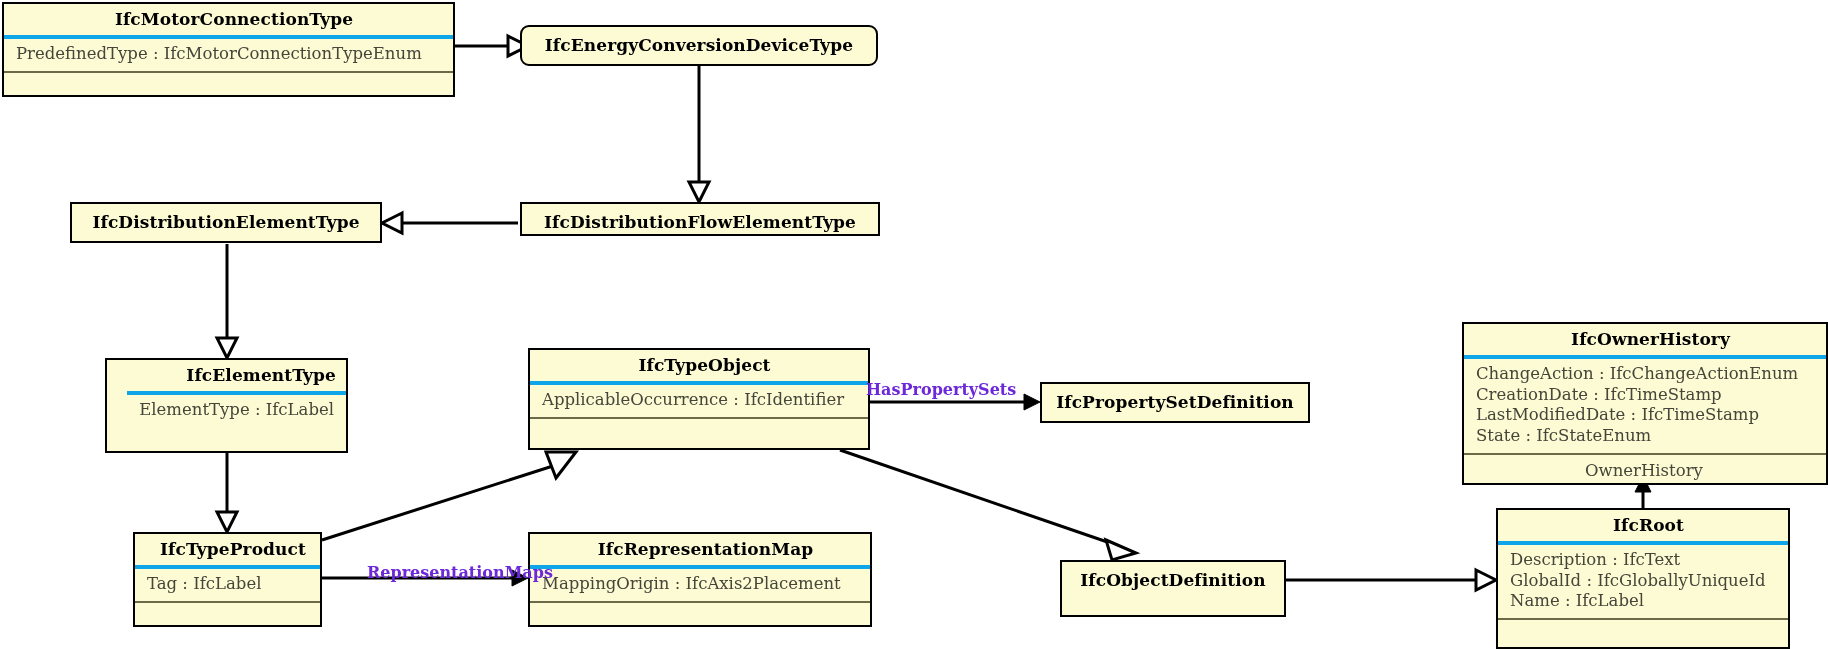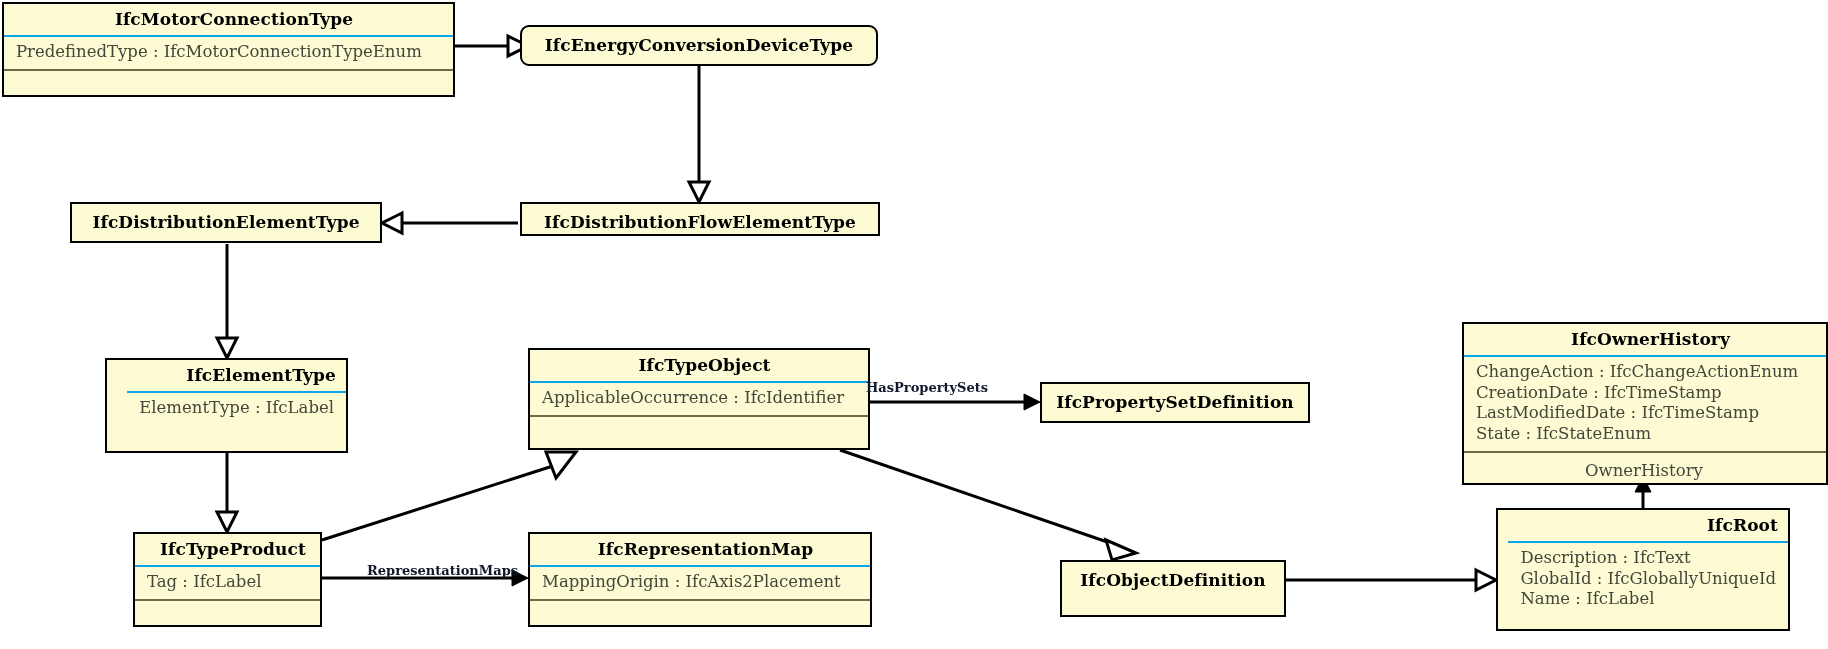--- a/index.html
+++ b/index.html
@@ -28,21 +28,21 @@
   .uml-class .cls-name {
     font-weight: bold;
     text-align: center;
     color: #000000;
     padding: 5px 10px 6px 21px;
     font-size: 17px;
     letter-spacing: 0.1px;
     white-space: nowrap;
   }
   .uml-class .cls-attrs {
-    border-top: 2px solid #0ea5e9;
+    border-top: 4px solid #0ea5e9;
     padding: 5px 12px 6px 12px;
     color: #3a3a30;
     font-size: 16.5px;
     line-height: 1.25;
   }
   .uml-class .cls-attrs .attr-line {
     white-space: nowrap;
     color: #45453a;
   }
   .uml-class .cls-ops {
@@ -79,22 +79,22 @@
     fill: #000000;
     stroke: #000000;
     stroke-width: 1;
   }
 
   
   .edge-label {
     position: absolute;
     font-family: "DejaVu Serif", "Liberation Serif", serif;
     font-weight: bold;
-    font-size: 13px;
-    color: #0f172a;
+    font-size: 16px;
+    color: #6d28d9;
     white-space: nowrap;
     z-index: 8;
   }
   .edge-label.assoc-role {
     font-weight: normal;
     color: #45453a;
     font-size: 16.5px;
     z-index: 9;
   }
 </style>
@@ -211,21 +211,21 @@
     <div class="cls-name">IfcOwnerHistory</div>
     <div class="cls-attrs">
       <div class="attr-line">ChangeAction : IfcChangeActionEnum</div>
       <div class="attr-line">CreationDate : IfcTimeStamp</div>
       <div class="attr-line">LastModifiedDate : IfcTimeStamp</div>
       <div class="attr-line">State : IfcStateEnum</div>
     </div>
     <div class="cls-ops"></div>
   </div>
 
-  <div class="uml-class" style="left:1496px; top:508px; width:294px; height:123px;align-items:flex-end;">
+  <div class="uml-class" style="left:1496px; top:508px; width:294px; height:141px;">
     <div class="cls-name">IfcRoot</div>
     <div class="cls-attrs">
       <div class="attr-line">Description : IfcText</div>
       <div class="attr-line">GlobalId : IfcGloballyUniqueId</div>
       <div class="attr-line">Name : IfcLabel</div>
     </div>
     <div class="cls-ops"></div>
   </div>
 
   <div class="uml-class" style="left:133px; top:532px; width:189px; height:95px;">

